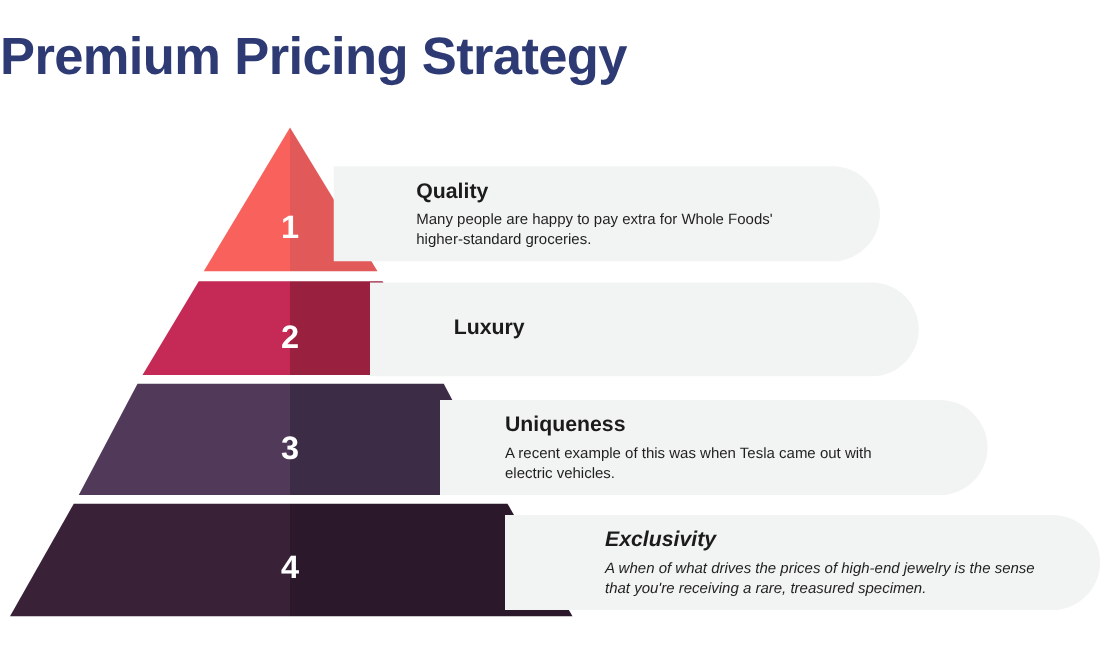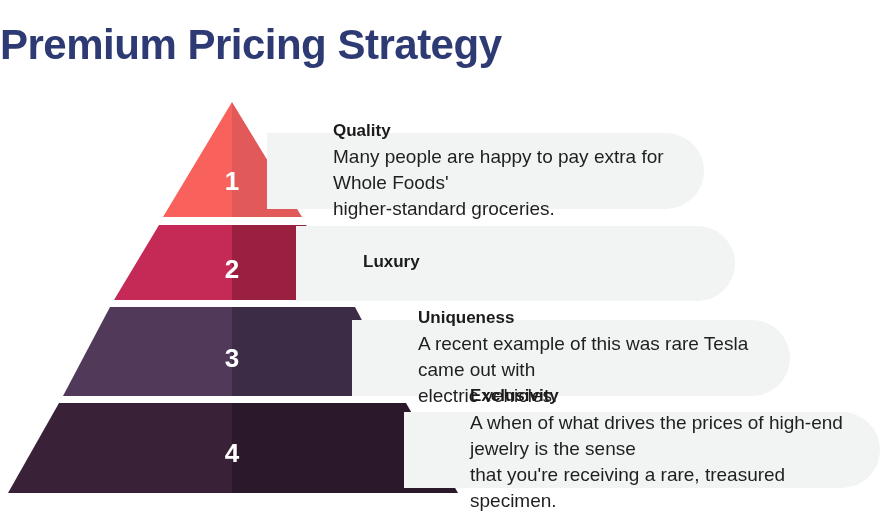--- a/index.html
+++ b/index.html
@@ -53,21 +53,21 @@
   }
   .card-title {
     font-size: 17px;
     font-weight: bold;
     color: #1b1b1b;
     line-height: 1.25;
     margin-bottom: 3px;
     white-space: nowrap;
   }
   .card-desc {
-    font-size: 19px;
+    font-size: 12px;
     color: #1f1f1f;
     line-height: 1.38;
     white-space: pre-line;
   }
 
   #card-1 {
     left: 242px;
     top: 133px;
     width: 437px;
     height: 76px;
@@ -85,30 +85,30 @@
   }
   #card-2 .card-inner { left: 67px; width: 350px; }
 
   #card-3 {
     left: 352px;
     top: 320px;
     width: 438px;
     height: 76px;
     border-radius: 0 38px 38px 0;
   }
-  #card-3 .card-inner { left: 66px; width: 345px; }
+  #card-3 .card-inner { left: 52px; width: 345px; }
 
   #card-4 {
     left: 404px;
     top: 412px;
     width: 476px;
     height: 76px;
     border-radius: 0 38px 38px 0;
   }
-  #card-4 .card-inner { left: 66px; width: 400px; }
+  #card-4 .card-inner { left: 80px; width: 400px; font-style: italic; }
 
   .tier-number {
     fill: #ffffff;
     font-family: "Liberation Sans", sans-serif;
     font-size: 26px;
     font-weight: bold;
     text-anchor: middle;
   }
 </style>
 </head>
@@ -153,21 +153,21 @@
 
 <div class="info-card" id="card-2">
   <div class="card-inner">
     <div class="card-title">Luxury</div>
   </div>
 </div>
 
 <div class="info-card" id="card-3">
   <div class="card-inner">
     <div class="card-title">Uniqueness</div>
-    <div class="card-desc">A recent example of this was rare Tesla came out with
+    <div class="card-desc">A recent example of this was when Tesla came out with
 electric vehicles.</div>
   </div>
 </div>
 
 <div class="info-card" id="card-4">
   <div class="card-inner">
     <div class="card-title">Exclusivity</div>
     <div class="card-desc">A when of what drives the prices of high-end jewelry is the sense
 that you're receiving a rare, treasured specimen.</div>
   </div>

